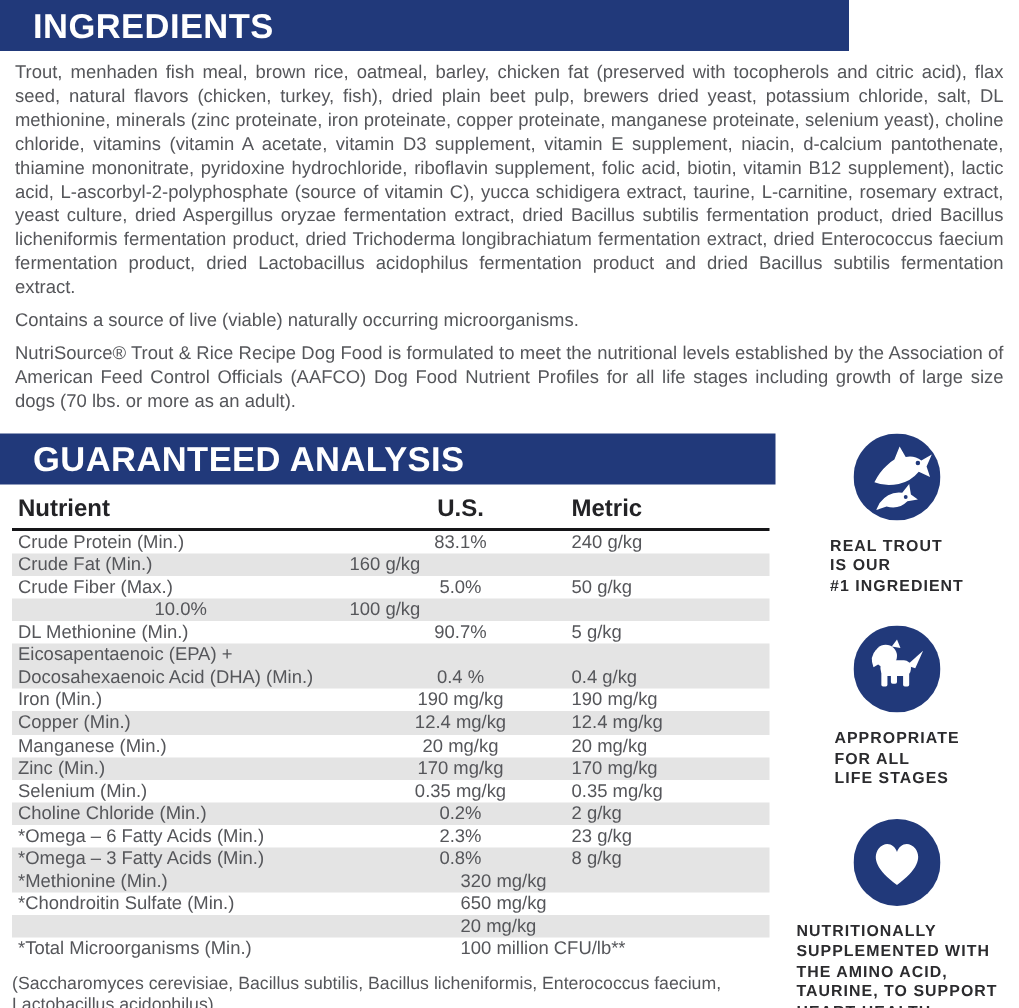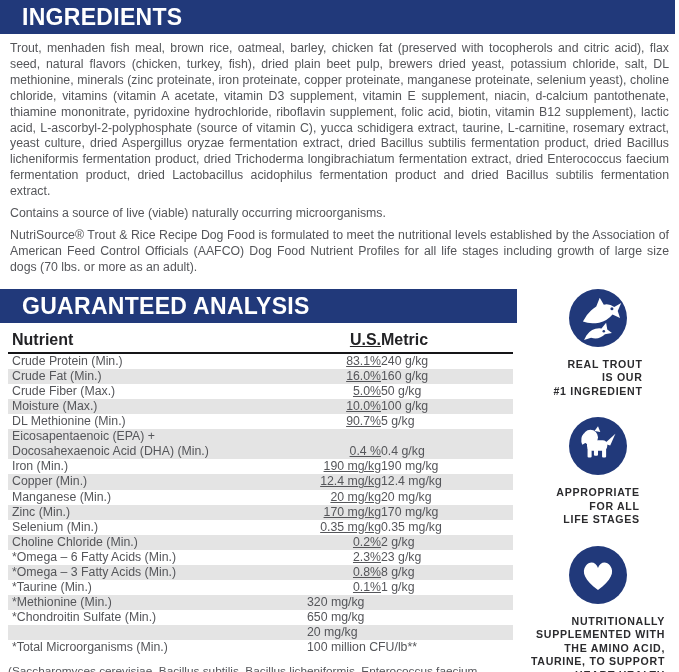--- a/index.html
+++ b/index.html
@@ -5,49 +5,49 @@
   :root { --navy:#21397a; --ink:#55565a; --stripe:#e4e4e4; --dark:#2b2b2e; }
   * { margin:0; padding:0; box-sizing:border-box; }
   body {
     width:679px; height:672px; overflow:hidden; background:#fff;
     font-family:"Liberation Sans","DejaVu Sans",sans-serif; color:var(--ink);
   }
   .banner {
     background:var(--navy); color:#fff; font-weight:700; font-size:23px;
     letter-spacing:.3px; height:34px; line-height:34px; padding-left:22px;
   }
-  .banner.top { width:675px; }
+  .banner.top { width:566px; }
   .ing-section { padding:7px 10px 0 10px; }
   .ing-section p {
     font-size:12.3px; line-height:15.9px; text-align:justify; color:var(--ink);
     margin-bottom:6px;
   }
   .ga-wrap { display:flex; margin-top:13px; }
   .ga-main { width:517px; flex:0 0 517px; }
   .ga-banner { width:100%; }
   .ga-grid { margin:8px 0 0 8px; width:505px; }
   .ga-hdr, .ga-row { display:grid; grid-template-columns:225px 148px 132px; align-items:end; }
   .ga-hdr {
     font-weight:700; font-size:16px; color:#232326; padding-bottom:3px;
     border-bottom:2.5px solid #151518;
   }
   .ga-row { font-size:12.3px; line-height:15.1px; color:var(--ink); }
   .ga-row.alt { background:var(--stripe); }
   .c-label { padding-left:4px; white-space:pre-line; }
-  .c-us, .h-us { text-align:right;text-decoration:underline; }
+  .c-us, .h-us { text-align:center; }
   .c-metric, .h-metric { padding-right:6px; }
   .c-span { grid-column:2 / span 2; padding-left:74px; }
   .footnotes { margin:9px 0 0 8px; width:505px; font-size:11.8px; line-height:13.6px; color:var(--ink); }
   .footnotes div { margin-bottom:1px; }
   .badge-col { flex:1; display:flex; flex-direction:column; align-items:center; padding-top:0; }
   .badge { display:flex; flex-direction:column; align-items:center; margin-bottom:19px; }
   .badge svg { width:58px; height:58px; display:block; }
   .badge-label {
     margin-top:11px; font-size:10.6px; font-weight:700; letter-spacing:.7px;
-    line-height:13.5px; color:var(--dark); text-align:right; white-space:pre-line;
+    line-height:13.5px; color:var(--dark); text-align:left; white-space:pre-line;
   }
   .navy-fill { fill:var(--navy); }
   .white-fill { fill:#fff; }
 </style>
 </head>
 <body>
 
 <header class="banner top">
   <span>INGREDIENTS</span>
 </header>
@@ -71,30 +71,28 @@
         <span class="h-metric">Metric</span>
       </div>
       <div id="ga-body">
           <div class="ga-row">
             <span class="c-label">Crude Protein (Min.)</span>
             <span class="c-us">83.1%</span>
             <span class="c-metric">240 g/kg</span>
           </div>
           <div class="ga-row alt">
             <span class="c-label">Crude Fat (Min.)</span>
-            <span class="c-us">16.0%</span>
             <span class="c-metric">160 g/kg</span>
           </div>
           <div class="ga-row">
             <span class="c-label">Crude Fiber (Max.)</span>
             <span class="c-us">5.0%</span>
             <span class="c-metric">50 g/kg</span>
           </div>
           <div class="ga-row alt">
-            <span class="c-label">Moisture (Max.)</span>
             <span class="c-us">10.0%</span>
             <span class="c-metric">100 g/kg</span>
           </div>
           <div class="ga-row">
             <span class="c-label">DL Methionine (Min.)</span>
             <span class="c-us">90.7%</span>
             <span class="c-metric">5 g/kg</span>
           </div>
           <div class="ga-row alt">
             <span class="c-label">Eicosapentaenoic (EPA) +
@@ -134,25 +132,20 @@
           </div>
           <div class="ga-row">
             <span class="c-label">*Omega – 6 Fatty Acids (Min.)</span>
             <span class="c-us">2.3%</span>
             <span class="c-metric">23 g/kg</span>
           </div>
           <div class="ga-row alt">
             <span class="c-label">*Omega – 3 Fatty Acids (Min.)</span>
             <span class="c-us">0.8%</span>
             <span class="c-metric">8 g/kg</span>
-          </div>
-          <div class="ga-row">
-            <span class="c-label">*Taurine (Min.)</span>
-            <span class="c-us">0.1%</span>
-            <span class="c-metric">1 g/kg</span>
           </div>
           <div class="ga-row alt">
             <span class="c-label">*Methionine (Min.)</span>
             <span class="c-span">320 mg/kg</span>
           </div>
           <div class="ga-row">
             <span class="c-label">*Chondroitin Sulfate (Min.)</span>
             <span class="c-span">650 mg/kg</span>
           </div>
           <div class="ga-row alt">

